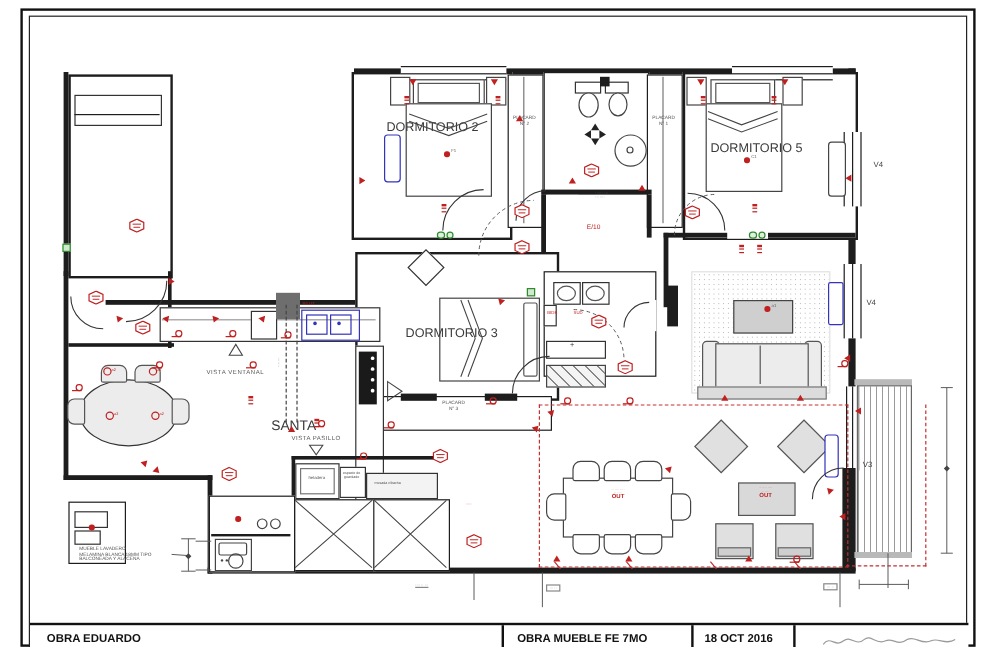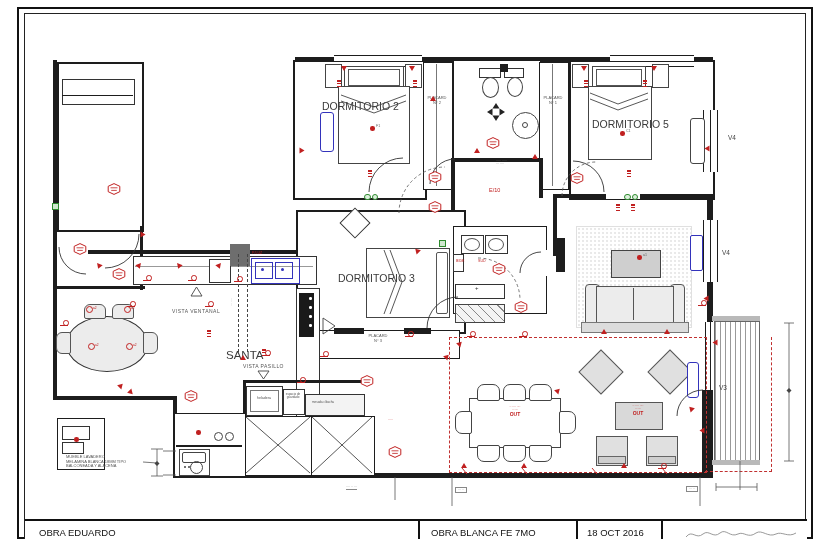--- a/index.html
+++ b/index.html
@@ -29,21 +29,21 @@
   .gs{width:5px;height:5px;border:1px solid #2e8b2e;background:#cfe8cf;}
   .dot{width:4.5px;height:4.5px;background:#c02020;border-radius:50%;}
   .dotl{position:absolute;left:6px;top:-2px;font-size:3.6px;color:#666;font-style:normal;}
   .outm{width:8px;height:5px;border-bottom:1.1px solid #c02020;}
   .outm i{position:absolute;right:-1px;top:0;width:3.6px;height:3.6px;border:1.1px solid #c02020;border-radius:50%;}
   .nm{width:5px;height:5px;border:1px solid #c02020;border-radius:50%;}
   .nm i{position:absolute;left:6px;top:-1px;font-size:3.2px;color:#c02020;font-style:normal;}
   .hatch{position:absolute;background:repeating-linear-gradient(90deg,#9a9a9a 0 1px,transparent 1px 5px);border:1px solid #666;}
   .rug{position:absolute;background-image:radial-gradient(circle,#b3b3b3 0.6px,transparent 0.75px);background-size:4px 4px;border:1px solid #e0e0e0;}
   .diag{position:absolute;background:#f4f4f4 repeating-linear-gradient(45deg,transparent 0 6px,#888 6px 7px);border:1.1px solid #444;}
-  .tb{position:absolute;font-weight:normal;color:#111;font-size:9.5px;white-space:nowrap;}
+  .tb{position:absolute;font-weight:bold;color:#111;font-size:9.5px;white-space:nowrap;}
 </style>
 </head>
 <body>
 
 <div id="plan">
 
   <div class="abs" style="left:17px;top:7px;width:792px;height:528px;border:2.2px solid #111;"></div>
   <div class="abs" style="left:24px;top:13px;width:780px;height:540px;border:1.4px solid #222;"></div>
 
   <div class="box" style="left:57px;top:62px;width:83px;height:166px;"></div>
@@ -309,21 +309,21 @@
       <path d="M789,388 l2.5,2.5 l-2.5,2.5 l-2.5,-2.5 z"></path>
     </g>
     <g stroke="#c03030" stroke-width="1">
       <path d="M462,468 l5,6 M522,468 l5,6 M592,468 l5,6 M662,468 l5,6"></path>
     </g>
   </svg>
 
   <div class="abs" style="left:25px;top:519px;width:782px;height:20px;border-top:2px solid #111;background:#fff;">
     <div class="tb" style="left:14px;top:6px;">OBRA EDUARDO</div>
     <div class="abs" style="left:393px;top:0;width:2px;height:20px;background:#111;"></div>
-    <div class="tb" style="left:406px;top:6px;">OBRA BLANCA FE 7MO</div>
+    <div class="tb" style="left:406px;top:6px;">OBRA MUEBLE FE 7MO</div>
     <div class="abs" style="left:551px;top:0;width:2px;height:20px;background:#111;"></div>
     <div class="tb" style="left:562px;top:6px;">18 OCT 2016</div>
     <div class="abs" style="left:636px;top:0;width:2px;height:20px;background:#111;"></div>
     <svg width="130" height="18" style="position:absolute;left:655px;top:4px;">
       <path d="M6,12 C12,4 16,15 23,9 C29,4 33,14 40,8 C46,3 50,13 58,9 C64,6 68,14 76,8 C82,4 88,13 96,9 C102,6 108,13 116,8" stroke="#9a9a9a" stroke-width="1" fill="none"></path>
     </svg>
   </div>
 
 <span class="sym " style="left: 107px; top: 181px;"><svg width="14" height="12" viewBox="0 0 14 12">
         <polygon points="7,0.6 12.8,3.3 12.8,8.7 7,11.4 1.2,8.7 1.2,3.3" fill="#fff" stroke="#c02020" stroke-width="1"></polygon>

